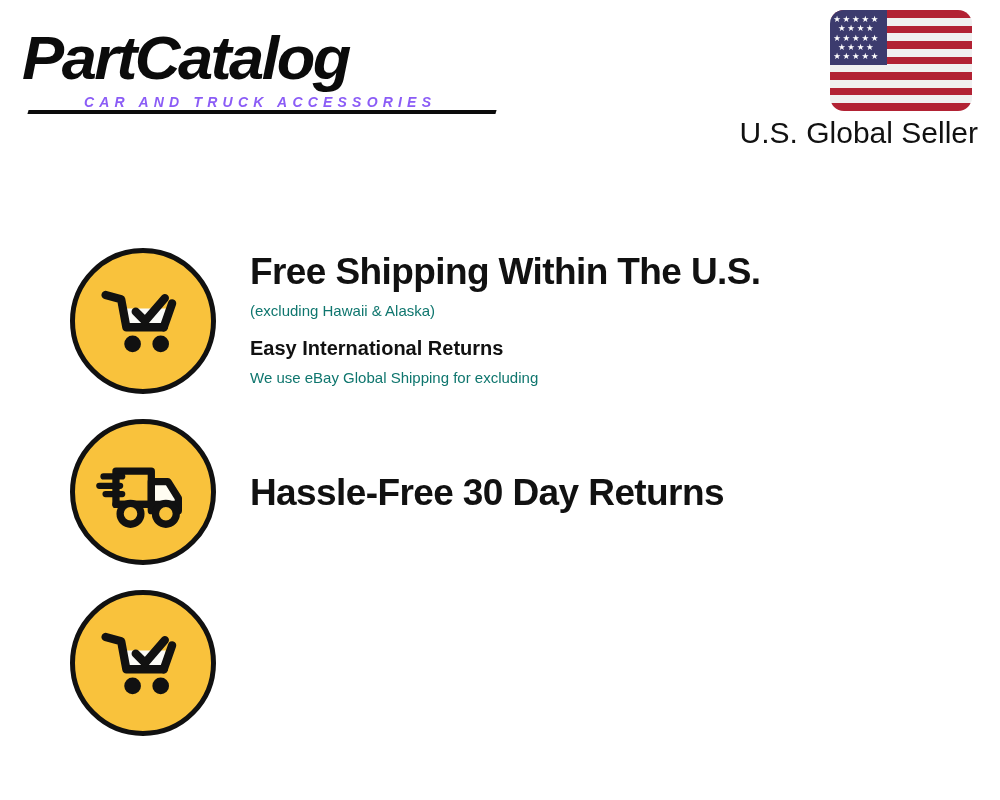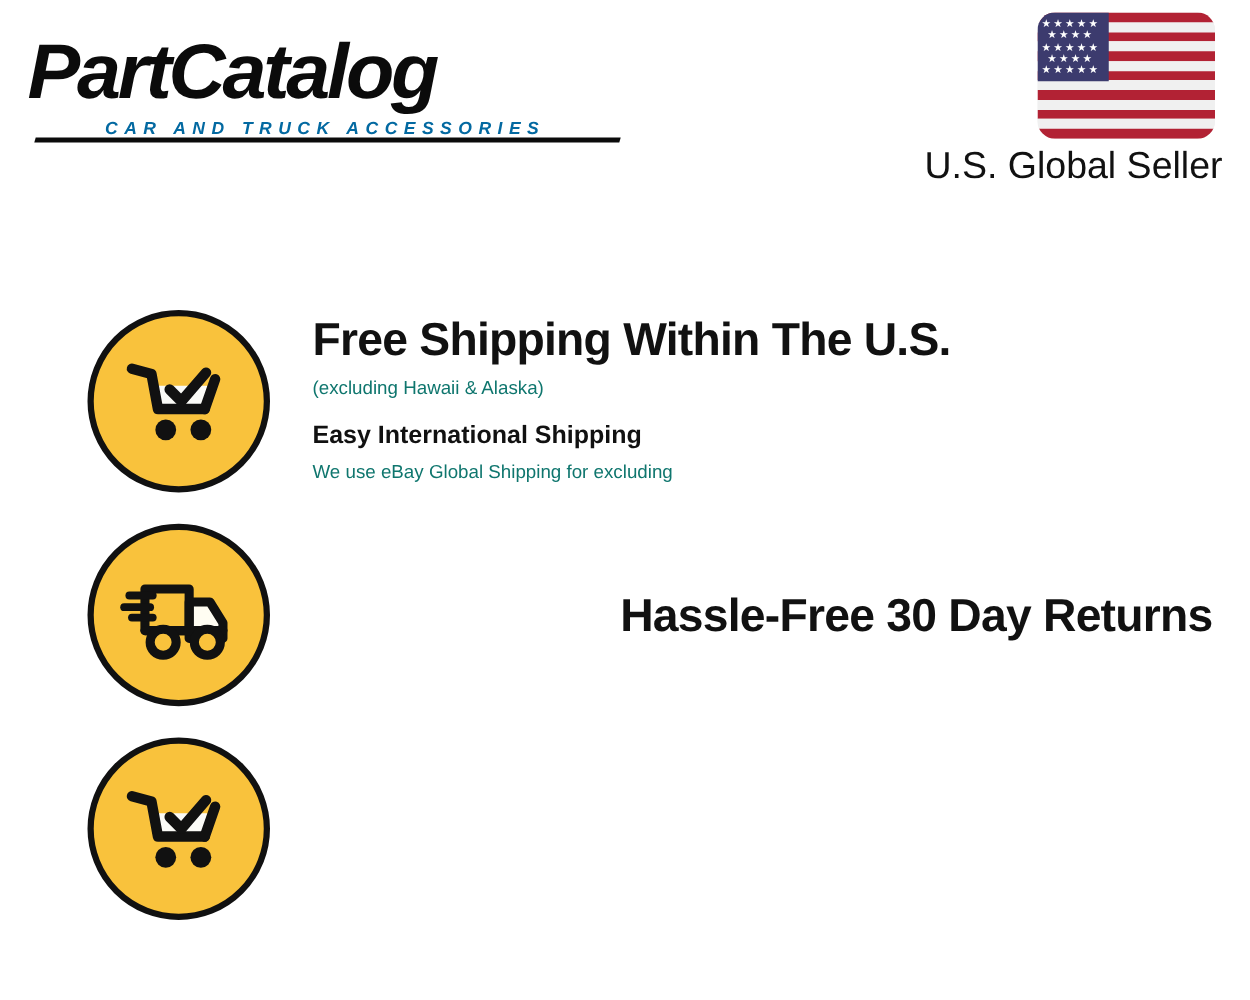--- a/index.html
+++ b/index.html
@@ -59,21 +59,21 @@
 
   .brand-tagline {
     position: absolute;
     left: 62px;
     top: 72px;
     font-family: "Liberation Sans", sans-serif;
     font-weight: bold;
     font-style: italic;
     font-size: 14px;
     letter-spacing: 5.2px;
-    color: #0369a1;
+    color: #8b5cf6;
     white-space: nowrap;
   }
 
   .brand-underline {
     position: absolute;
     left: 6px;
     top: 88px;
     width: 468px;
     height: 4px;
     background: #0b0b0b;
@@ -215,21 +215,21 @@
     font-weight: bold;
     color: #111111;
     line-height: 29px;
     white-space: nowrap;
   }
 
   .row-1 .feature-text { top: 2px; }
   .row-1 .feature-title { margin-bottom: 2px; }
   .row-1 .gap { height: 8px; }
 
-  .row-2 .feature-text { top: 52px; text-align: right; }
+  .row-2 .feature-text { top: 52px; }
   .row-3 .feature-text { top: 52px; }
 </style>
 </head>
 <body>
 
 <div class="page">
 
   <div class="header">
 
     <div class="brand-logo">
@@ -297,21 +297,21 @@
           <path d="M70 56 L78 33" fill="none" stroke="#111111" stroke-width="8" stroke-linecap="round" stroke-linejoin="round"></path>
           <path d="M43 41 L52 50 L71 28" fill="none" stroke="#111111" stroke-width="8" stroke-linecap="round" stroke-linejoin="round"></path>
           <circle cx="40" cy="72" r="8" fill="#111111"></circle>
           <circle cx="67" cy="72" r="8" fill="#111111"></circle>
         </svg>
       </div>
       <div class="feature-text">
         <div class="feature-title">Free Shipping Within The U.S.</div>
         <div class="feature-sub">(excluding Hawaii &amp; Alaska)</div>
         <div class="gap"></div>
-        <div class="feature-sub-bold">Easy International Shipping</div>
+        <div class="feature-sub-bold">Easy International Returns</div>
         <div class="feature-sub">We use eBay Global Shipping for excluding</div>
       </div>
     </div>
 
     <div class="feature-row row-2">
       <div class="badge-circle">
         <svg viewBox="0 0 100 100" aria-hidden="true">
           <path d="M76 38 L84 54 L84 68 L58 68 L58 38 Z" fill="#fffdf2"></path>
           <path d="M66 40 L74 40 L80 53 L66 53 Z" fill="#fffdf2"></path>
           <path d="M24 30 L58 30 L58 62 L24 62 Z" fill="none" stroke="#111111" stroke-width="7" stroke-linejoin="round"></path>

